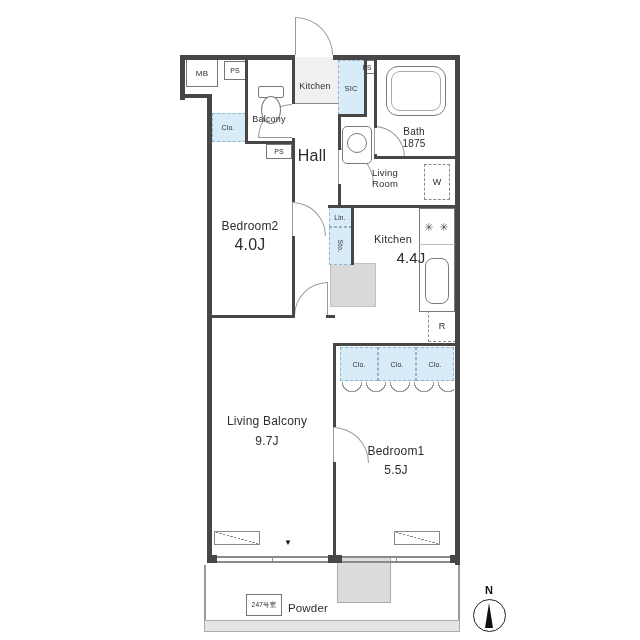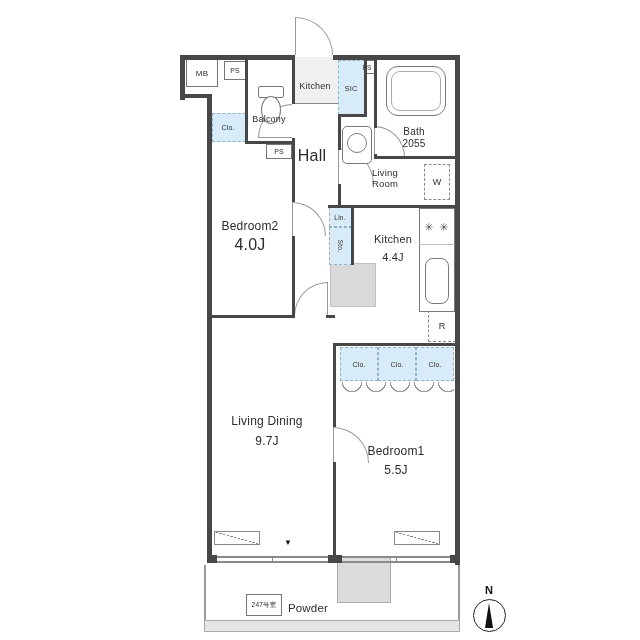--- a/index.html
+++ b/index.html
@@ -121,28 +121,28 @@
   <span class="lbl" style="left:308px;top:608px;font-size:11.5px">Powder</span>
 
   <div>
     <span class="lbl" style="left:489px;top:590px;font-size:11px;font-weight:bold;color:#111">N</span>
     <div class="circle" style="left:473px;top:599px;width:33px;height:33px;border:1.5px solid #222;position:absolute;z-index:5"></div>
     <div class="needle" style="left:484.5px;top:603px"></div>
   </div>
 
   <span class="lbl" style="left:250px;top:226px;font-size:12px">Bedroom2</span>
   <span class="lbl" style="left:250px;top:245px;font-size:16px">4.0J</span>
-  <span class="lbl" style="left:267px;top:421px;font-size:12px">Living Dining</span>
+  <span class="lbl" style="left:267px;top:421px;font-size:12px">Living Balcony</span>
   <span class="lbl" style="left:267px;top:441px;font-size:12px">9.7J</span>
   <span class="lbl" style="left:396px;top:451px;font-size:12px">Bedroom1</span>
   <span class="lbl" style="left:396px;top:470px;font-size:12px">5.5J</span>
   <span class="lbl" style="left:393px;top:239px;font-size:11px">Kitchen</span>
-  <span class="lbl" style="left:393px;top:257px;font-size:11px">4.4J</span>
+  <span class="lbl" style="left:411px;top:257px;font-size:15px">4.4J</span>
   <span class="lbl" style="left:414px;top:131px;font-size:10px">Bath</span>
-  <span class="lbl" style="left:414px;top:143px;font-size:10px">2055</span>
+  <span class="lbl" style="left:414px;top:143px;font-size:10px">1875</span>
   <span class="lbl" style="left:385px;top:172px;font-size:9.5px">Living</span>
   <span class="lbl" style="left:385px;top:183px;font-size:9.5px">Room</span>
   <span class="lbl" style="left:312px;top:156px;font-size:16px">Hall</span>
   <span class="lbl" style="left:315px;top:86px;font-size:9px">Kitchen</span>
   <span class="lbl" style="left:269px;top:119px;font-size:9px">Balcony</span>
   <span class="lbl" style="left:351px;top:88px;font-size:7.5px">SIC</span>
 
   <span class="lbl" style="left:202px;top:73px;font-size:8px">MB</span>
   <span class="lbl" style="left:235px;top:70px;font-size:7px">PS</span>
   <span class="lbl" style="left:279px;top:151px;font-size:7px">PS</span>

